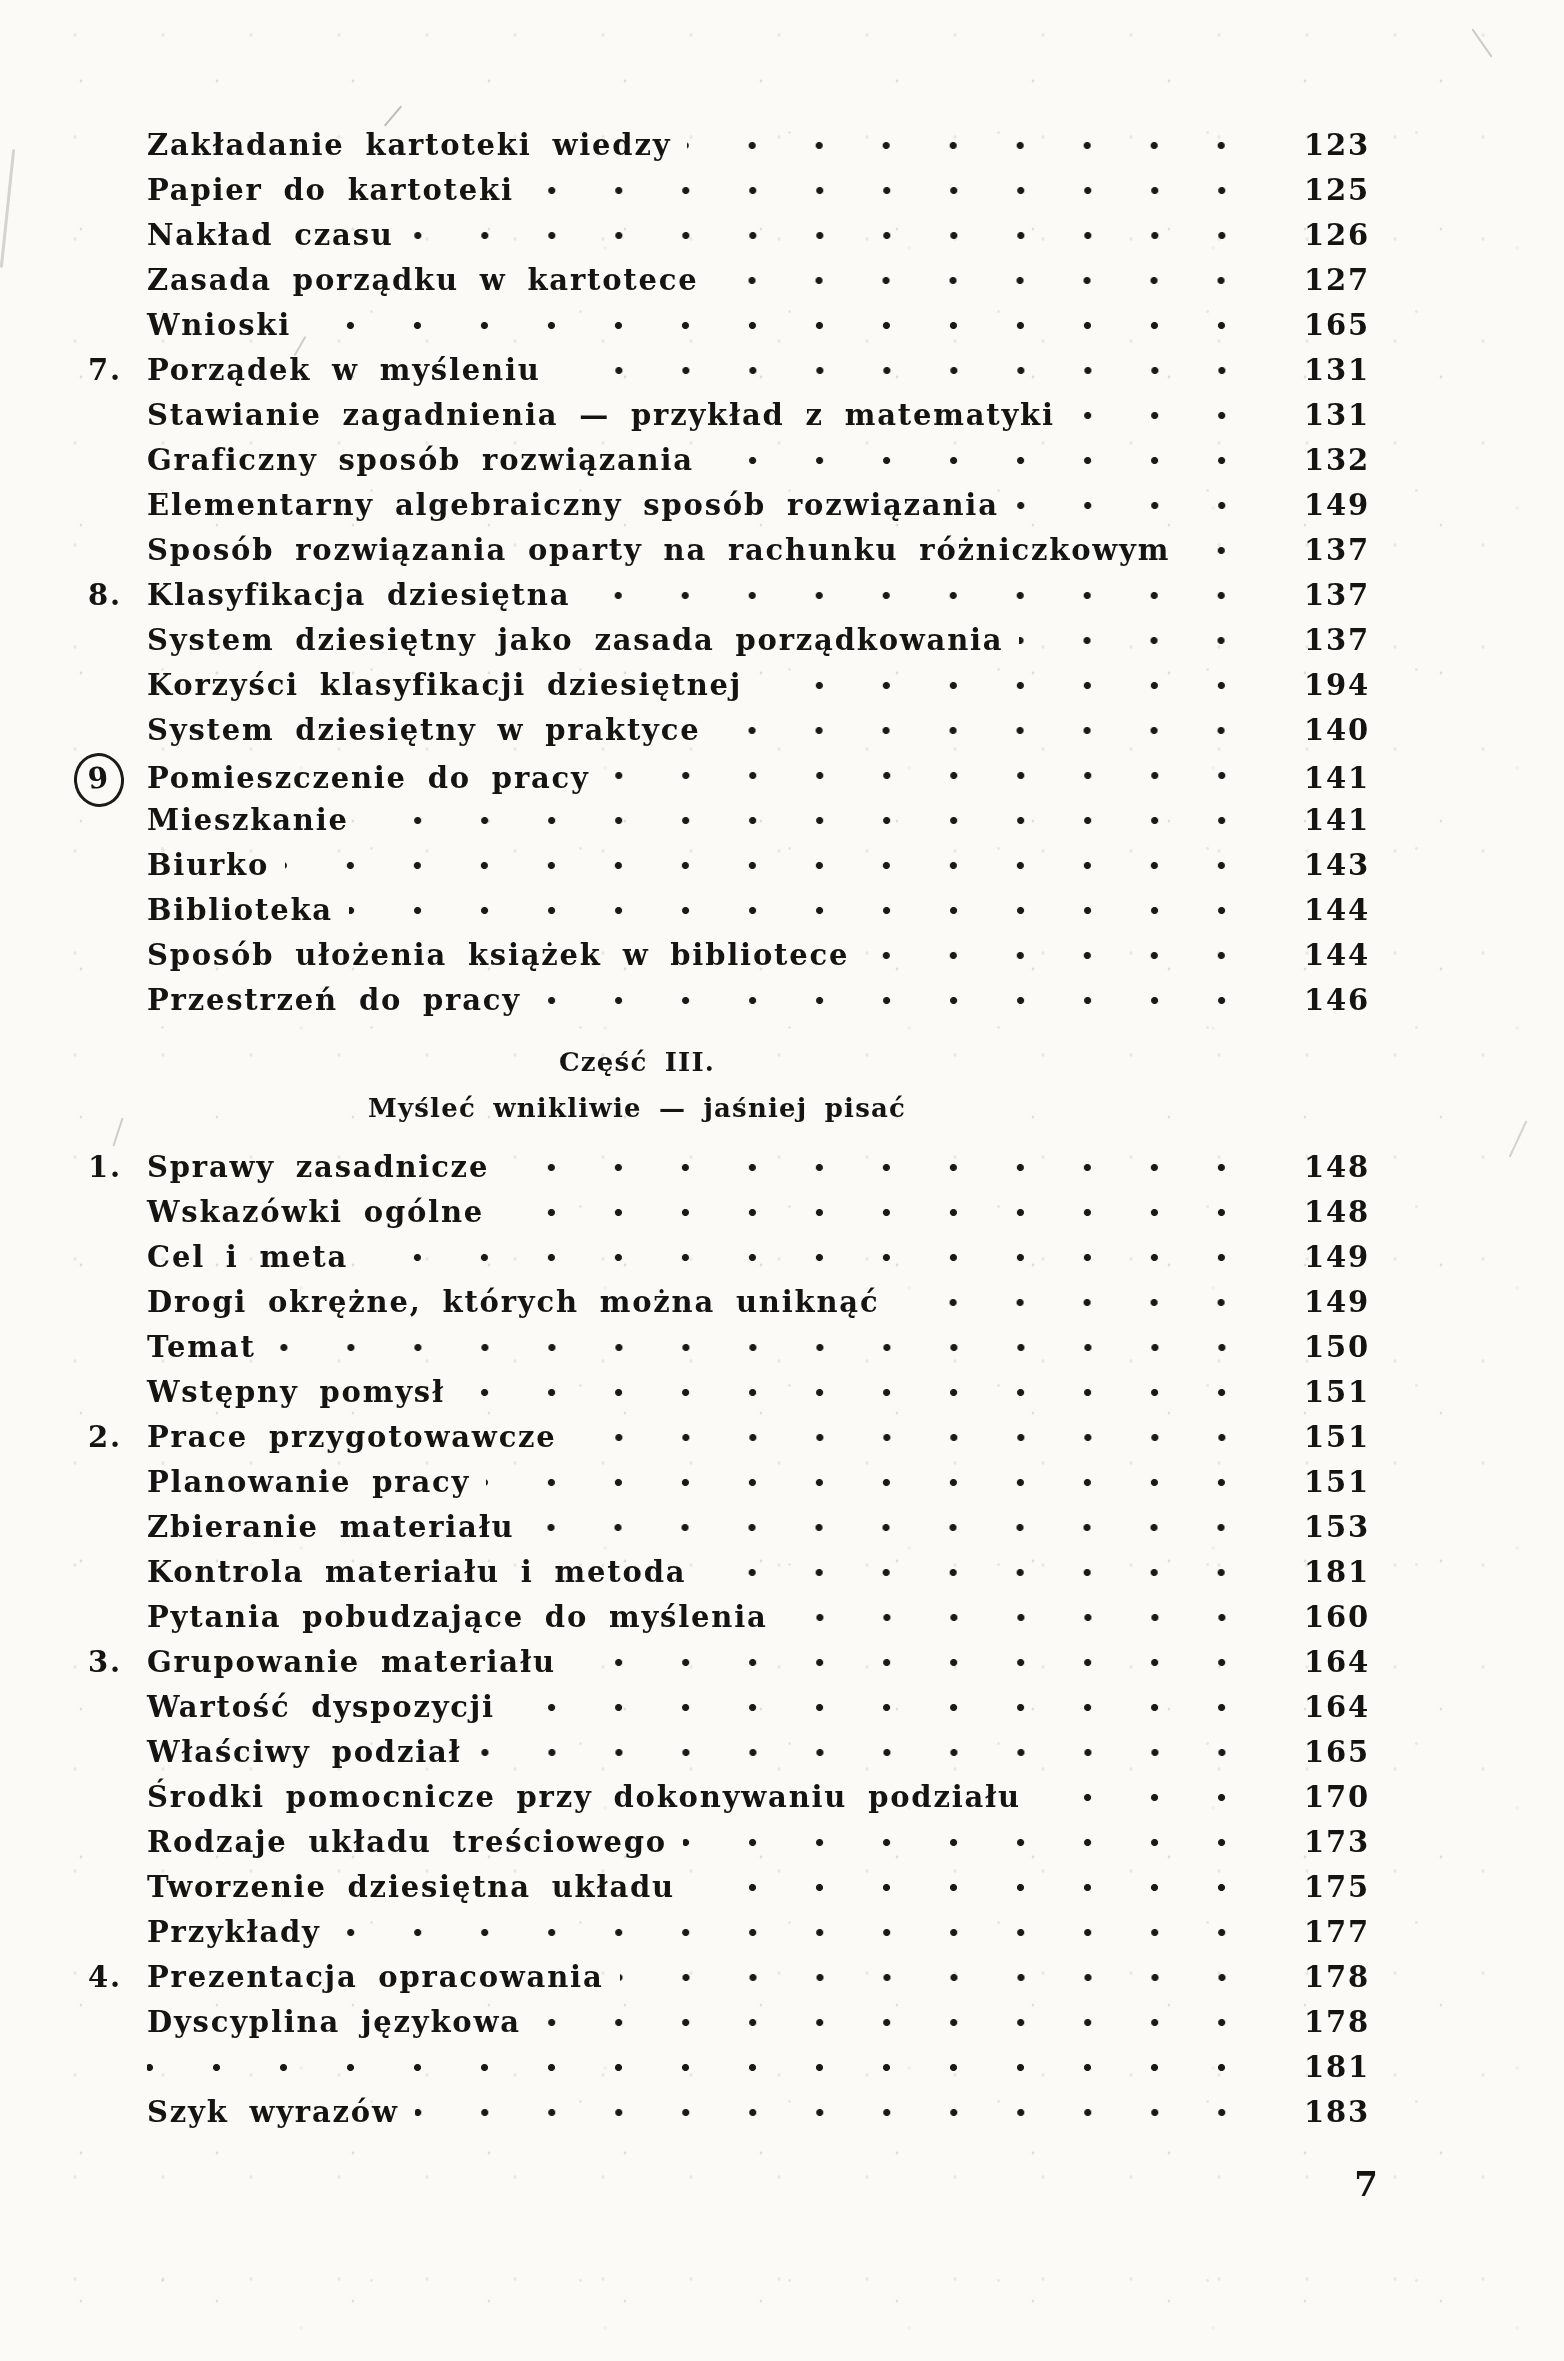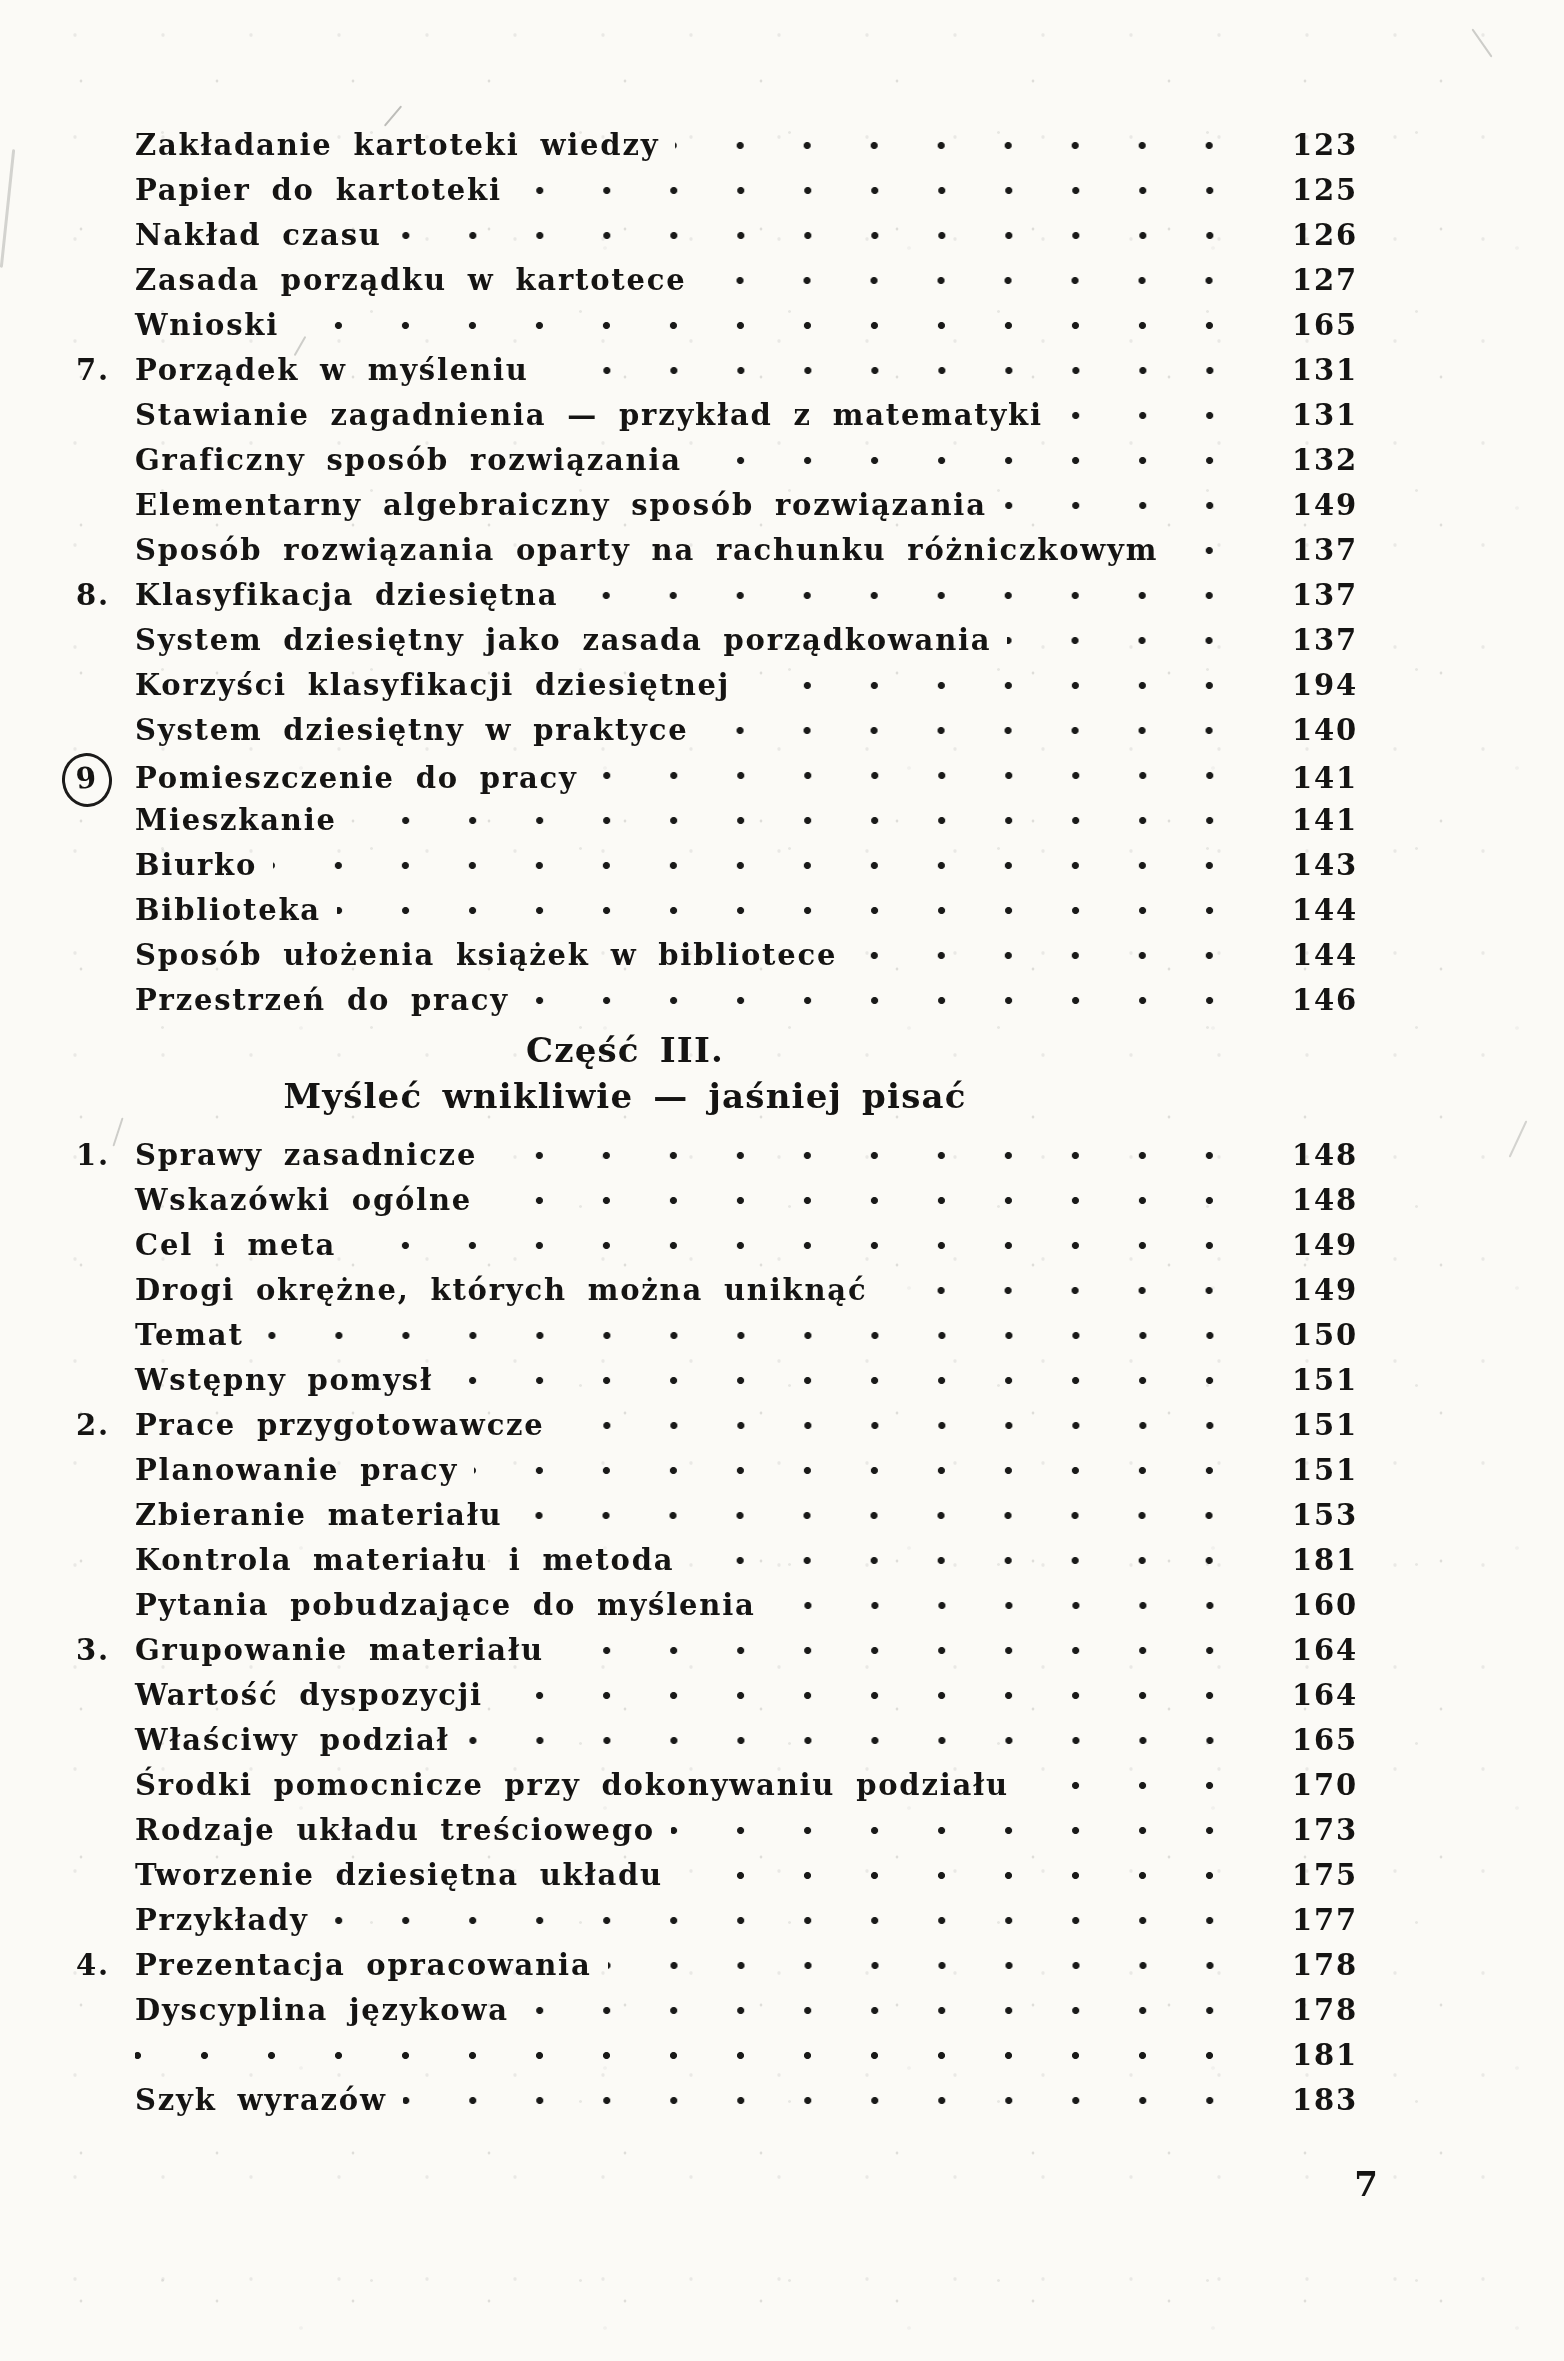--- a/index.html
+++ b/index.html
@@ -24,21 +24,21 @@
   .artifact{position:absolute;background:#8a8a86;opacity:.55;border-radius:2px;}
   .a1{left:6px;top:149px;width:3px;height:119px;transform:rotate(6deg);opacity:.35;}
   .a2{left:392px;top:103px;width:2px;height:26px;transform:rotate(40deg);}
   .a3{left:1481px;top:26px;width:2px;height:34px;transform:rotate(-35deg);opacity:.4;}
   .a4{left:299px;top:335px;width:2px;height:22px;transform:rotate(30deg);opacity:.4;}
   .a5{left:1517px;top:1119px;width:2px;height:40px;transform:rotate(25deg);opacity:.35;}
   .a6{left:117px;top:1117px;width:2px;height:30px;transform:rotate(18deg);opacity:.4;}
 
   .toc{
     position:absolute;
-    left:76px; top:123px;
+    left:88px; top:123px;
     width:1282px;
   }
   .row{
     display:flex;
     align-items:baseline;
     height:45px;
     line-height:45px;
     font-size:29px;
     letter-spacing:1.8px;
     word-spacing:9px;
@@ -65,24 +65,24 @@
     margin-left:-14px;
     border:3px solid #1c1b1a;
     border-radius:50%;
     text-align:center;
     line-height:44px;
     transform:rotate(-6deg);
   }
   .part-header{
     margin-left:-50px;
     width:1198px;
-    margin-top:4px;
+    margin-top:16px;
     margin-bottom:14px;
     text-align:center;
-    font-size:34px;
+    font-size:26px;
     letter-spacing:1.2px;
     word-spacing:7px;
     line-height:46px;
   }
   .footer-num{
     position:absolute;
     left:1327px; top:2164px;
     width:79px;
     text-align:center;
     font-size:34px;

